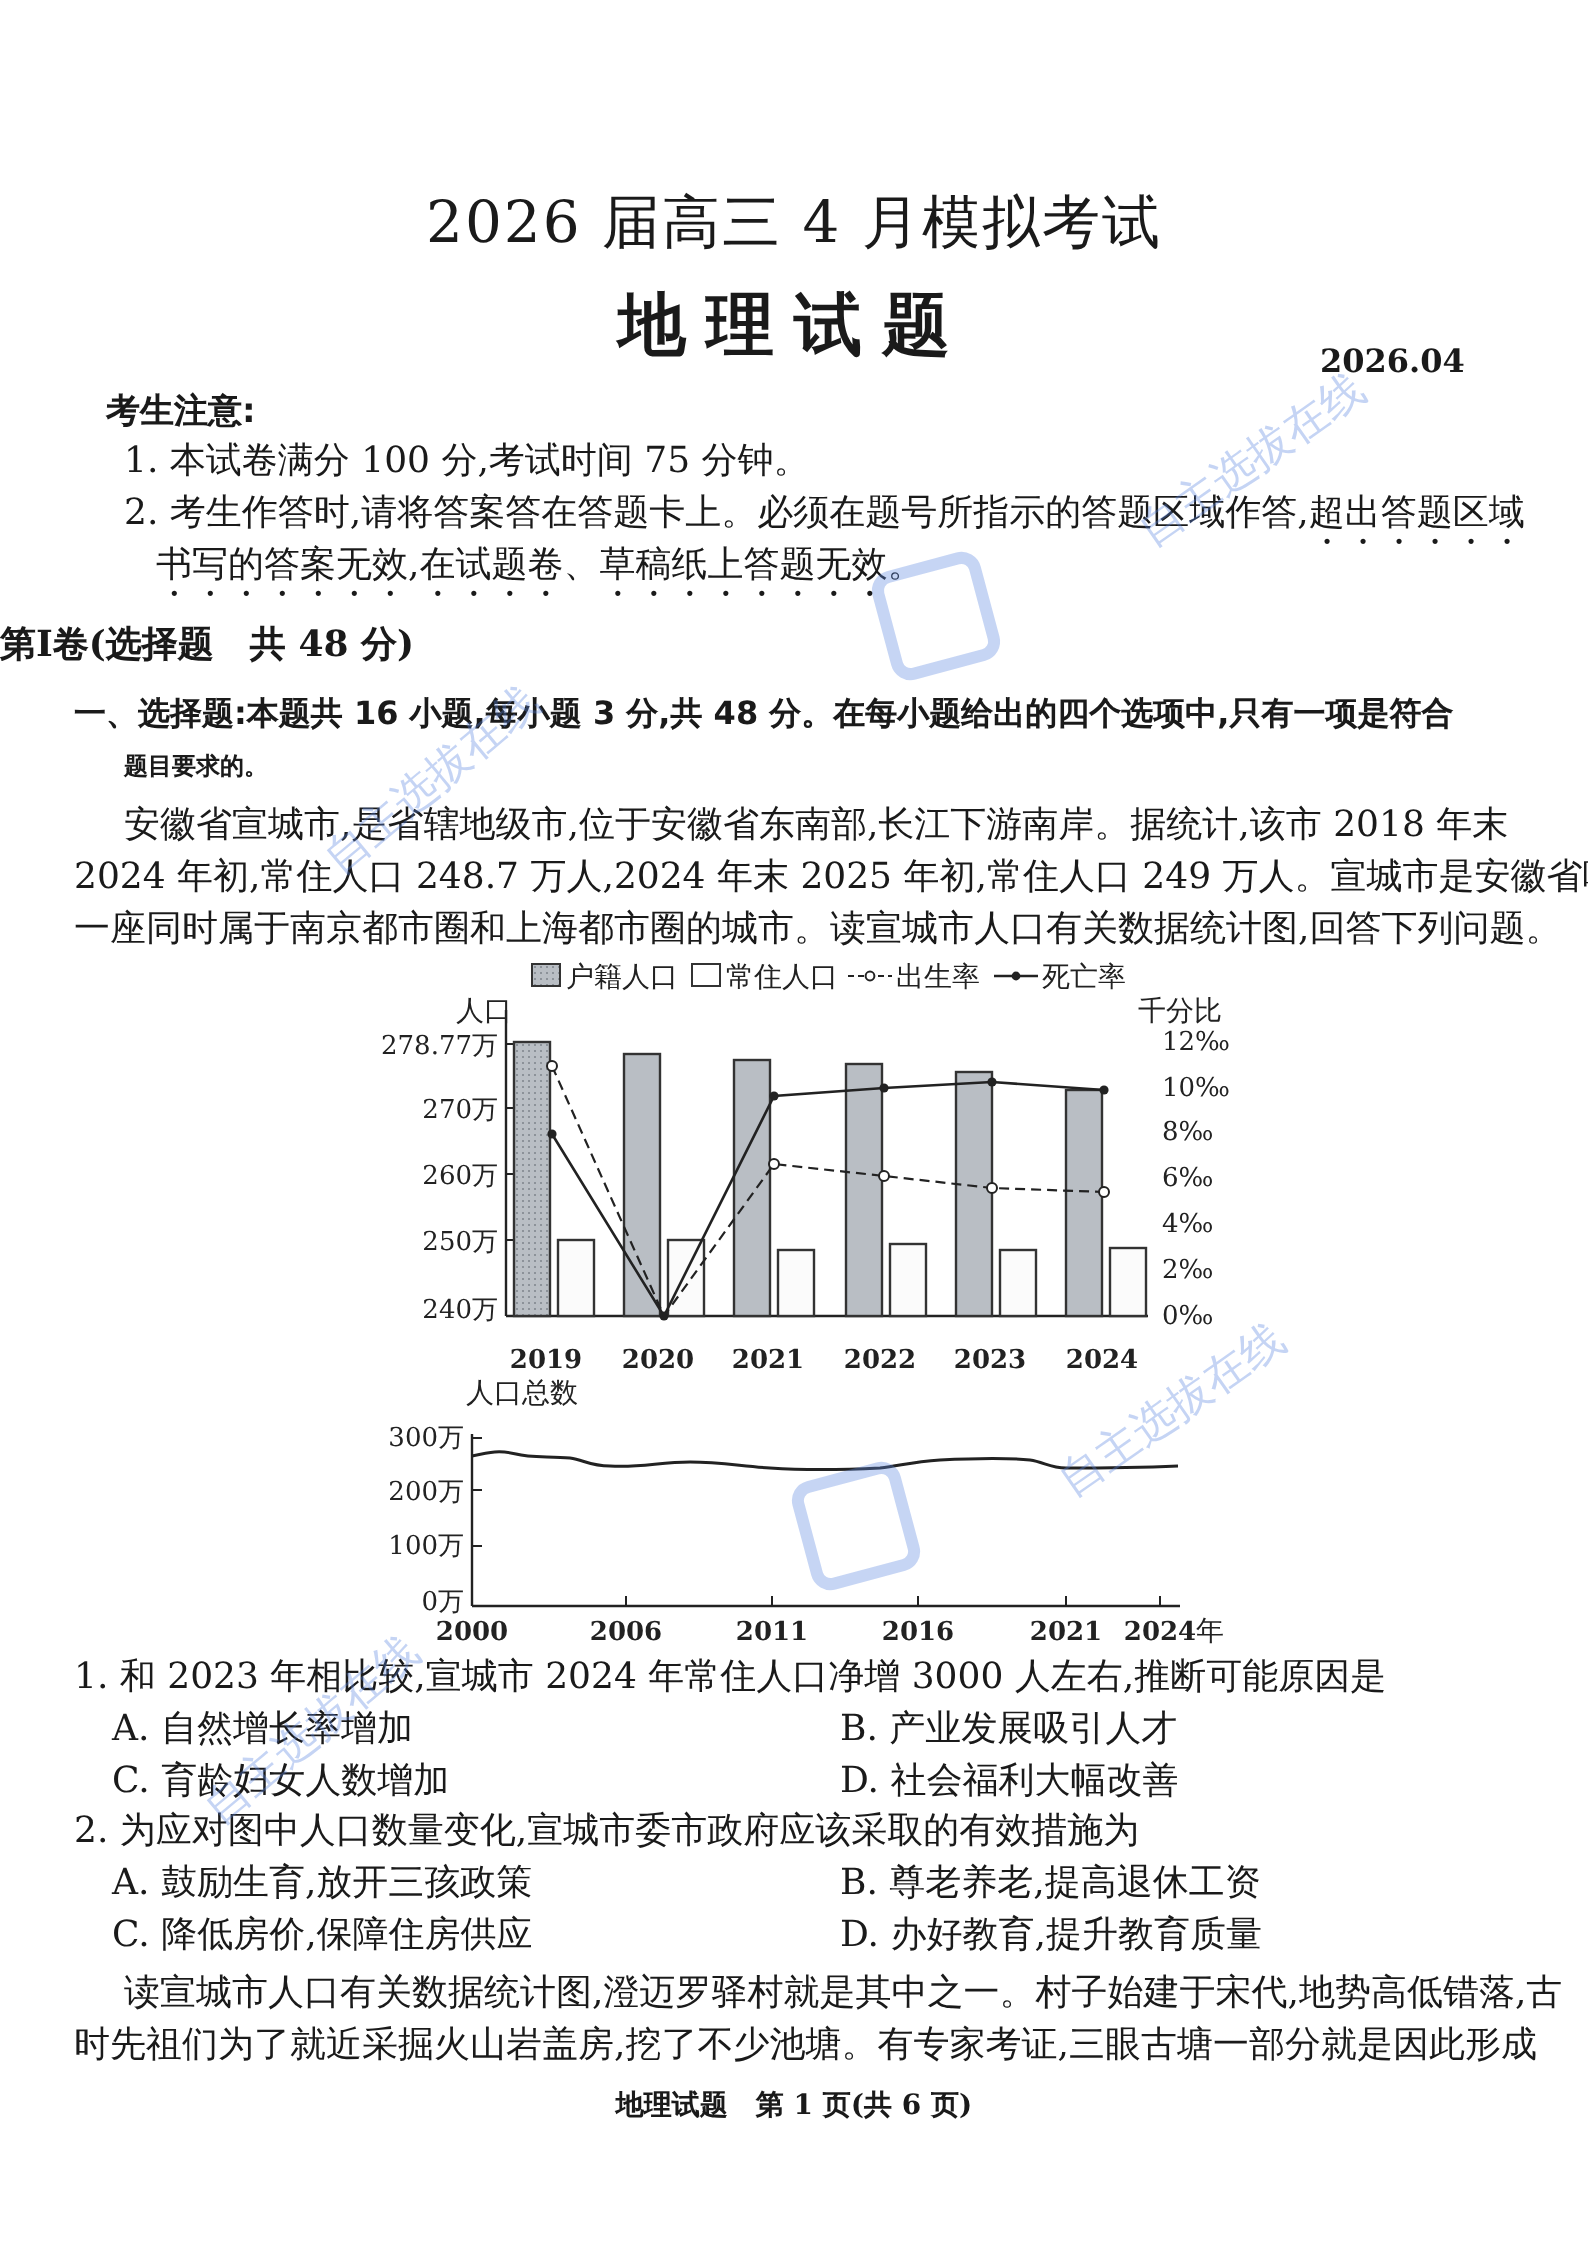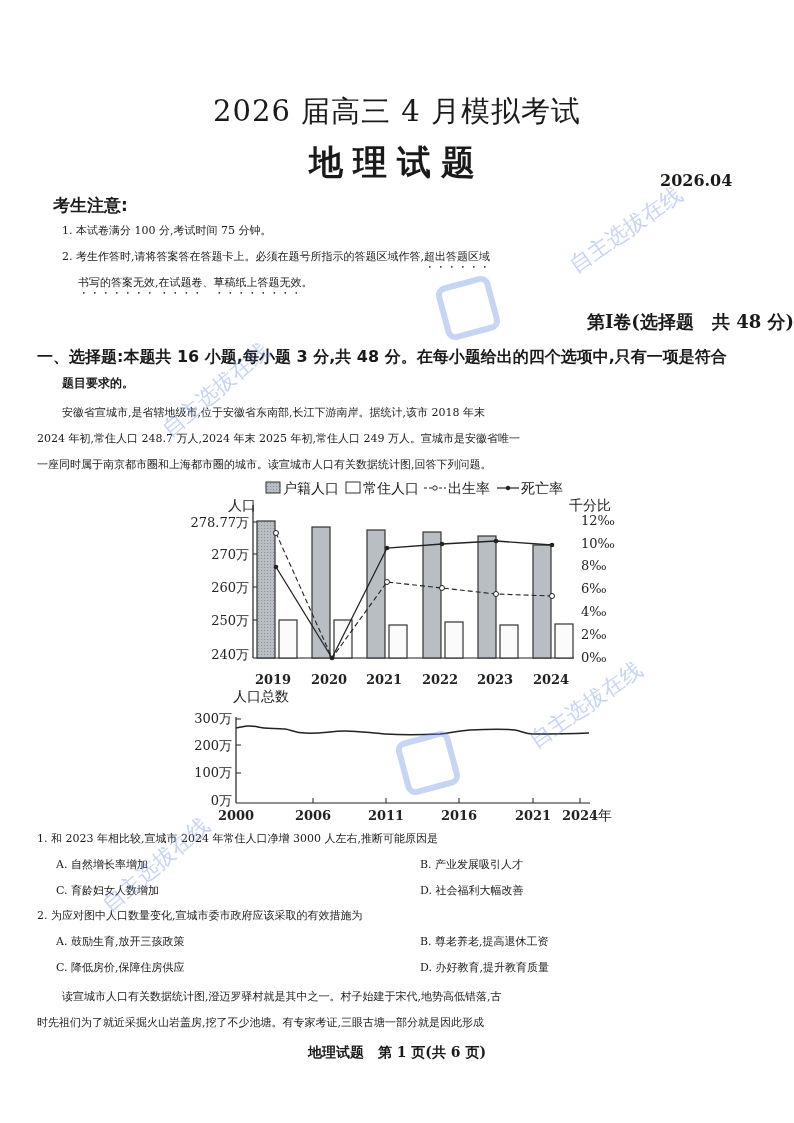--- a/index.html
+++ b/index.html
@@ -3,23 +3,23 @@
 <meta charset="utf-8">
 <style>
   html, body { margin:0; padding:0; background:#ffffff; }
   body { width:794px; height:1123px; position:relative; overflow:hidden;
          font-family: "DejaVu Serif", "Liberation Serif", serif; color:#1a1a1a; }
   .abs { position:absolute; }
   .title1 { top:92px; left:0; width:794px; text-align:center; font-size:29px; letter-spacing:1px; }
   .title2 { top:140px; left:0; width:794px; text-align:center; font-size:34px; font-weight:bold; letter-spacing:10px; font-family:"DejaVu Sans","Liberation Sans",sans-serif; }
   .date { top:158px; left:660px; font-size:16px; font-weight:bold;margin-top:13px; }
   .notice-h { top:194px; left:37px; font-size:17px; font-weight:bold; font-family:"DejaVu Sans","Liberation Sans",sans-serif;margin-left:16px; }
-  .line { font-size:11px; line-height:26px; white-space:nowrap; }
+  .line { font-size:18px; line-height:26px; white-space:nowrap; }
   .dots { text-emphasis: dot; -webkit-text-emphasis: dot; text-emphasis-position: under; -webkit-text-emphasis-position: under; }
-  .sec-h { top:310px; left:0; width:794px; text-align:right; font-size:18px; font-weight:bold; }
+  .sec-h { top:310px; left:0; width:794px; text-align:left; font-size:18px; font-weight:bold; }
   .bold { font-weight:bold; }
   .chart-svg { position:absolute; left:0; top:0; }
   .footer { top:1044px; left:0; width:794px; text-align:center; font-size:14px; font-weight:bold; }
   .wm { position:absolute; color:#5b86e0; opacity:0.35; font-family:"DejaVu Sans",sans-serif; pointer-events:none; }
 </style>
 </head>
 <body>
 
 <div class="abs title1">2026 届高三 4 月模拟考试</div>
 <div class="abs title2">地理试题</div>

